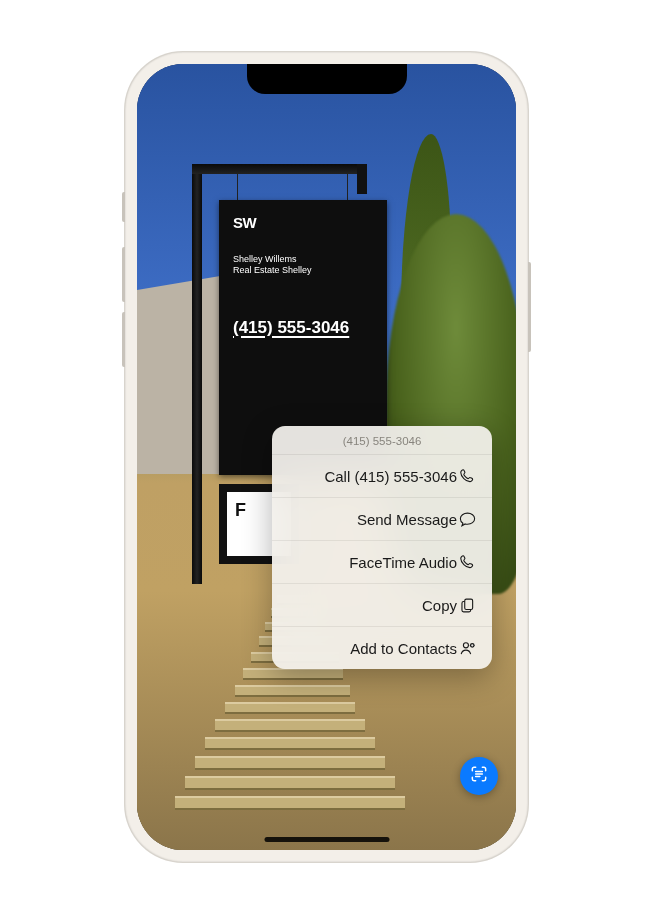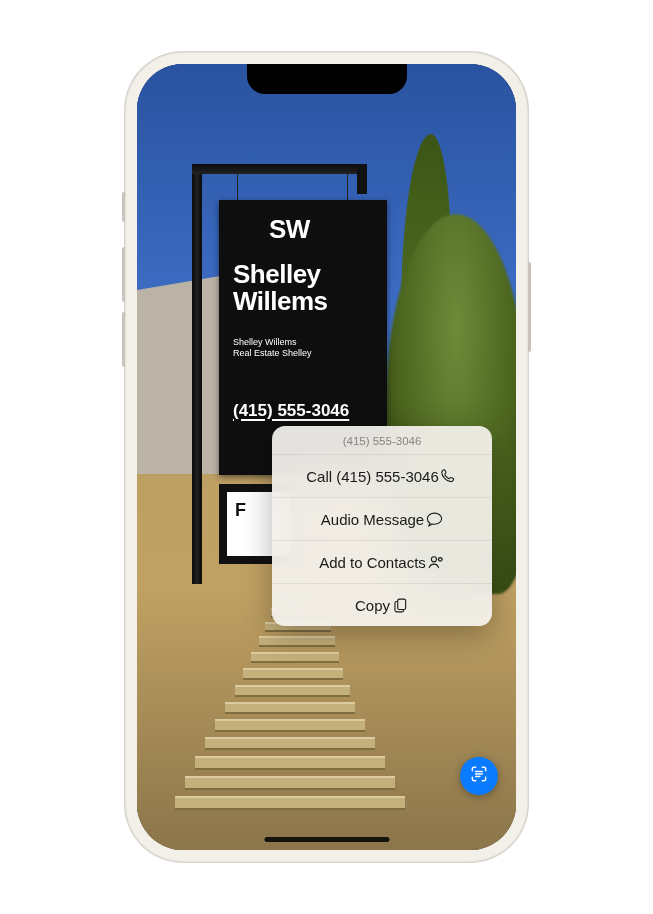--- a/index.html
+++ b/index.html
@@ -96,21 +96,21 @@
     .hanger { position:absolute; width:1px; height:26px; background:#222; top:110px; }
     .h1 { left:100px; } .h2 { left:210px; }
 
     .sign-board {
       position:absolute; left:82px; top:136px;
       width:168px; height:275px;
       background:#0e0e0e; color:#fff;
       padding:14px 14px;
       box-shadow: 0 2px 6px rgba(0,0,0,.5);
     }
-    .sign-logo { font-size:26px; font-weight:600; letter-spacing:-.5px;margin-left:36px; }
+    .sign-logo { font-size:15px; font-weight:600; letter-spacing:-.5px; }
     .sign-name { font-size:26px; font-weight:600; line-height:1.02; margin-top:16px; letter-spacing:-.5px; }
     .sign-sub { font-size:9px; font-weight:500; margin-top:23px; line-height:1.2; }
     .sign-phone { font-size:17px; font-weight:600; margin-top:42px; text-decoration: underline; text-decoration-thickness:2px; text-underline-offset:3px; }
     .sign-secondary {
       position:absolute; left:82px; top:420px;
       width:80px; height:80px; background:#fff; border:8px solid #111;
       display:flex; align-items:flex-start; justify-content:flex-start; padding:8px;
       font-weight:800; color:#111; font-size:18px;
     }
 
@@ -127,21 +127,21 @@
       z-index:30;
     }
     .menu-header {
       text-align:center;
       font-size:11.5px;
       color:#88857e;
       padding:9px 0 7px;
       border-bottom:1px solid rgba(0,0,0,.07);
     }
     .menu-item {
-      display:flex; align-items:center; justify-content:center;
+      display:flex; align-items:center; justify-content:flex-end;
       padding:11px 15px 11px 16px;
       font-size:15px;
       color:#1a1a1a;
       border-bottom:1px solid rgba(0,0,0,.07);
       cursor:pointer;
     }
     .menu-item:last-child { border-bottom:none; }
     .menu-icon { width:20px; height:20px; display:flex; align-items:center; justify-content:center; color:#1a1a1a; flex:0 0 20px; }
     .menu-icon svg { width:19px; height:19px; stroke:#1a1a1a; stroke-width:1.4; fill:none; }
 
@@ -193,24 +193,20 @@
         <div class="step" style="bottom:205px;left:102px;width:48px;height:10px;"></div>
       </div>
 
       <div class="sign-post"></div>
       <div class="sign-arm"></div>
       <div class="hanger h1"></div>
         <div class="hanger h2"></div>
 
       <div class="sign-board">
         <div class="sign-logo">SW</div>
-        <div class="sign-name">
-          <span>Shelley</span><br>
-          <span>Willems</span>
-        </div>
         <div class="sign-sub">
           <span>Shelley Willems</span><br>
           <span>Real Estate Shelley</span>
         </div>
         <div class="sign-phone">(415) 555-3046</div>
       </div>
 
       <div class="sign-secondary">
         <span>F</span>
       </div>
@@ -222,48 +218,56 @@
       <div class="menu-item">
         <span>Call (415) 555-3046</span>
         <span class="menu-icon">
           <svg viewBox="0 0 24 24">
               <path d="M6.5 3.5c1 0 2.2 2.8 2.2 3.6 0 .6-1.4 1.6-1.4 2.2 0 1.2 3.3 4.9 5.4 5.4.6.1 1.6-1.4 2.2-1.4.8 0 3.6 1.2 3.6 2.2 0 1.2-2 3-3.5 3C10 18.5 3.5 12 3.5 7c0-1.5 1.8-3.5 3-3.5z"></path>
             </svg>
         </span>
       </div>
 
       <div class="menu-item">
-        <span>Audio Message</span>
+        <span>Send Message</span>
         <span class="menu-icon">
           <svg viewBox="0 0 24 24">
               <path d="M12 4c5 0 9 3.1 9 7s-4 7-9 7c-1 0-2-.1-2.9-.4L5 20l1.2-3.2C4.3 15.5 3 13.4 3 11c0-3.9 4-7 9-7z"></path>
             </svg>
         </span>
       </div>
 
 
+      <div class="menu-item">
+        <span>FaceTime Audio</span>
+        <span class="menu-icon">
+          <svg viewBox="0 0 24 24">
+              <path d="M6.5 3.5c1 0 2.2 2.8 2.2 3.6 0 .6-1.4 1.6-1.4 2.2 0 1.2 3.3 4.9 5.4 5.4.6.1 1.6-1.4 2.2-1.4.8 0 3.6 1.2 3.6 2.2 0 1.2-2 3-3.5 3C10 18.5 3.5 12 3.5 7c0-1.5 1.8-3.5 3-3.5z"></path>
+            </svg>
+        </span>
+      </div>
+
+      <div class="menu-item">
+        <span>Copy</span>
+        <span class="menu-icon">
+          <svg viewBox="0 0 24 24">
+              <rect x="8.5" y="4" width="10" height="13" rx="2"></rect>
+              <path d="M8.5 7H7a2 2 0 0 0-2 2v9a2 2 0 0 0 2 2h7a2 2 0 0 0 2-2v-1"></path>
+            </svg>
+        </span>
+      </div>
 
       <div class="menu-item">
         <span>Add to Contacts</span>
         <span class="menu-icon">
           <svg viewBox="0 0 24 24">
               <circle cx="10" cy="8" r="3.2"></circle>
               <path d="M4 19c.8-3 3.2-5 6-5s5.2 2 6 5"></path>
               <circle cx="18" cy="8" r="3" fill="#1a1a1a" stroke="none"></circle>
               <path d="M18 6.6v2.8M16.6 8h2.8" stroke="#f4f2ee" stroke-width="1.3"></path>
-            </svg>
-        </span>
-      </div>
-
-      <div class="menu-item">
-        <span>Copy</span>
-        <span class="menu-icon">
-          <svg viewBox="0 0 24 24">
-              <rect x="8.5" y="4" width="10" height="13" rx="2"></rect>
-              <path d="M8.5 7H7a2 2 0 0 0-2 2v9a2 2 0 0 0 2 2h7a2 2 0 0 0 2-2v-1"></path>
             </svg>
         </span>
       </div>
     </div>
 
     <div class="livetext-btn">
       <span>
         <svg viewBox="0 0 24 24" fill="none" stroke="#fff" stroke-width="1.8" stroke-linecap="round">
           <path d="M4 8V6a2 2 0 0 1 2-2h2M20 8V6a2 2 0 0 0-2-2h-2M4 16v2a2 2 0 0 0 2 2h2M20 16v2a2 2 0 0 1-2 2h-2"></path>
           <path d="M8 9h8M8 12h8M8 15h5"></path>

